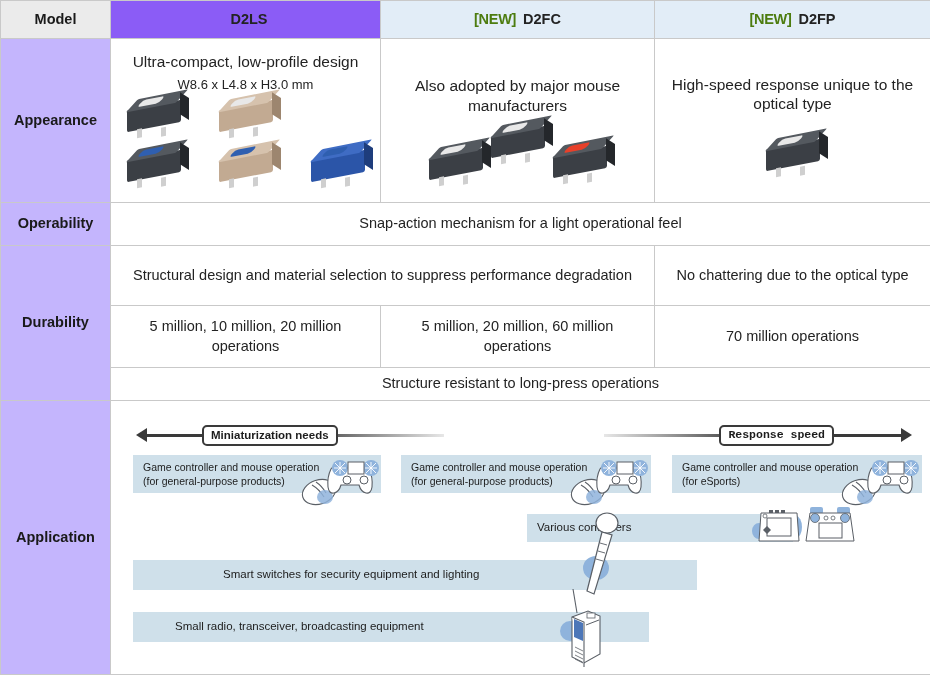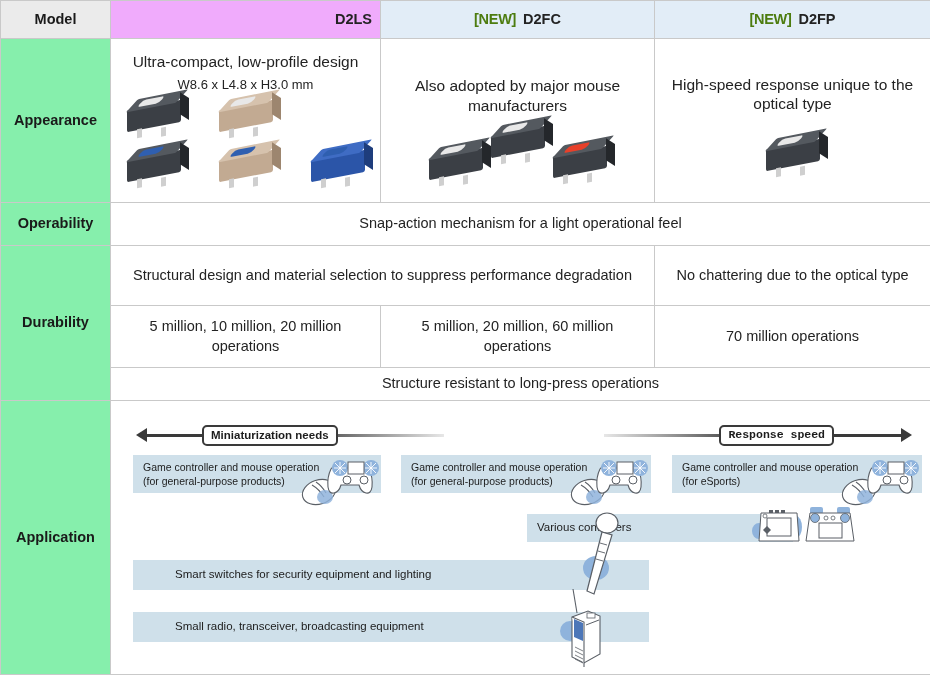--- a/index.html
+++ b/index.html
@@ -29,33 +29,33 @@
   table.spec td {
     border: 1px solid #c9c9c9;
     vertical-align: middle;
     text-align: center;
     font-size: 14.5px;
     line-height: 1.35;
     padding: 6px 8px;
     box-sizing: border-box;
   }
   .rowhead {
-    background: #86efac;
+    background: #c4b5fd;
     font-weight: bold;
     font-size: 14.5px;
     width: 110px;
     color: #1a1a1a;
   }
   .hdr-cell {
     background: #e2edf7;
     font-weight: bold;
     font-size: 16px;
     height: 37px;
   }
-  .hdr-cell.plain { background: #f0abfc; text-align: right; }
+  .hdr-cell.plain { background: #8b5cf6; }
   .hdr-model {
     background: #ebebeb;
     font-weight: bold;
     font-size: 15px;
     margin-left: 43px;
   }
   .newtag {
     color: #4d7c0f;
     font-weight: bold;
     margin-right: 7px;
@@ -232,21 +232,21 @@
     color: #1c1c1c;
     padding-left: 10px;
     white-space: pre-line;
     text-align: left;
   }
   .band.b1 { left: 14px;  top: 48px;  width: 248px; height: 38px; }
   .band.b2 { left: 282px; top: 48px;  width: 250px; height: 38px; }
   .band.b3 { left: 553px; top: 48px;  width: 253px; height: 38px; }
   .band.b4 { left: 408px; top: 107px; width: 266px; height: 28px; }
   .band.b4 .band-text { font-size: 11.5px; }
-  .band.b5 { left: 14px;  top: 153px; width: 516px; height: 30px; }
+  .band.b5 { left: 14px;  top: 153px; width: 516px; height: 30px; padding-left: 48px; }
   .band.b5 .band-text { font-size: 11.5px; padding-left: 42px; }
   .band.b6 { left: 14px;  top: 205px; width: 516px; height: 30px; }
   .band.b6 .band-text { font-size: 11.5px; padding-left: 42px; }
 
   
   .art { position: absolute; }
   .art svg { display: block; }
   .art.gc1 { left: 173px; top: 44px; }
   .art.gc2 { left: 442px; top: 44px; }
   .art.gc3 { left: 713px; top: 44px; }

